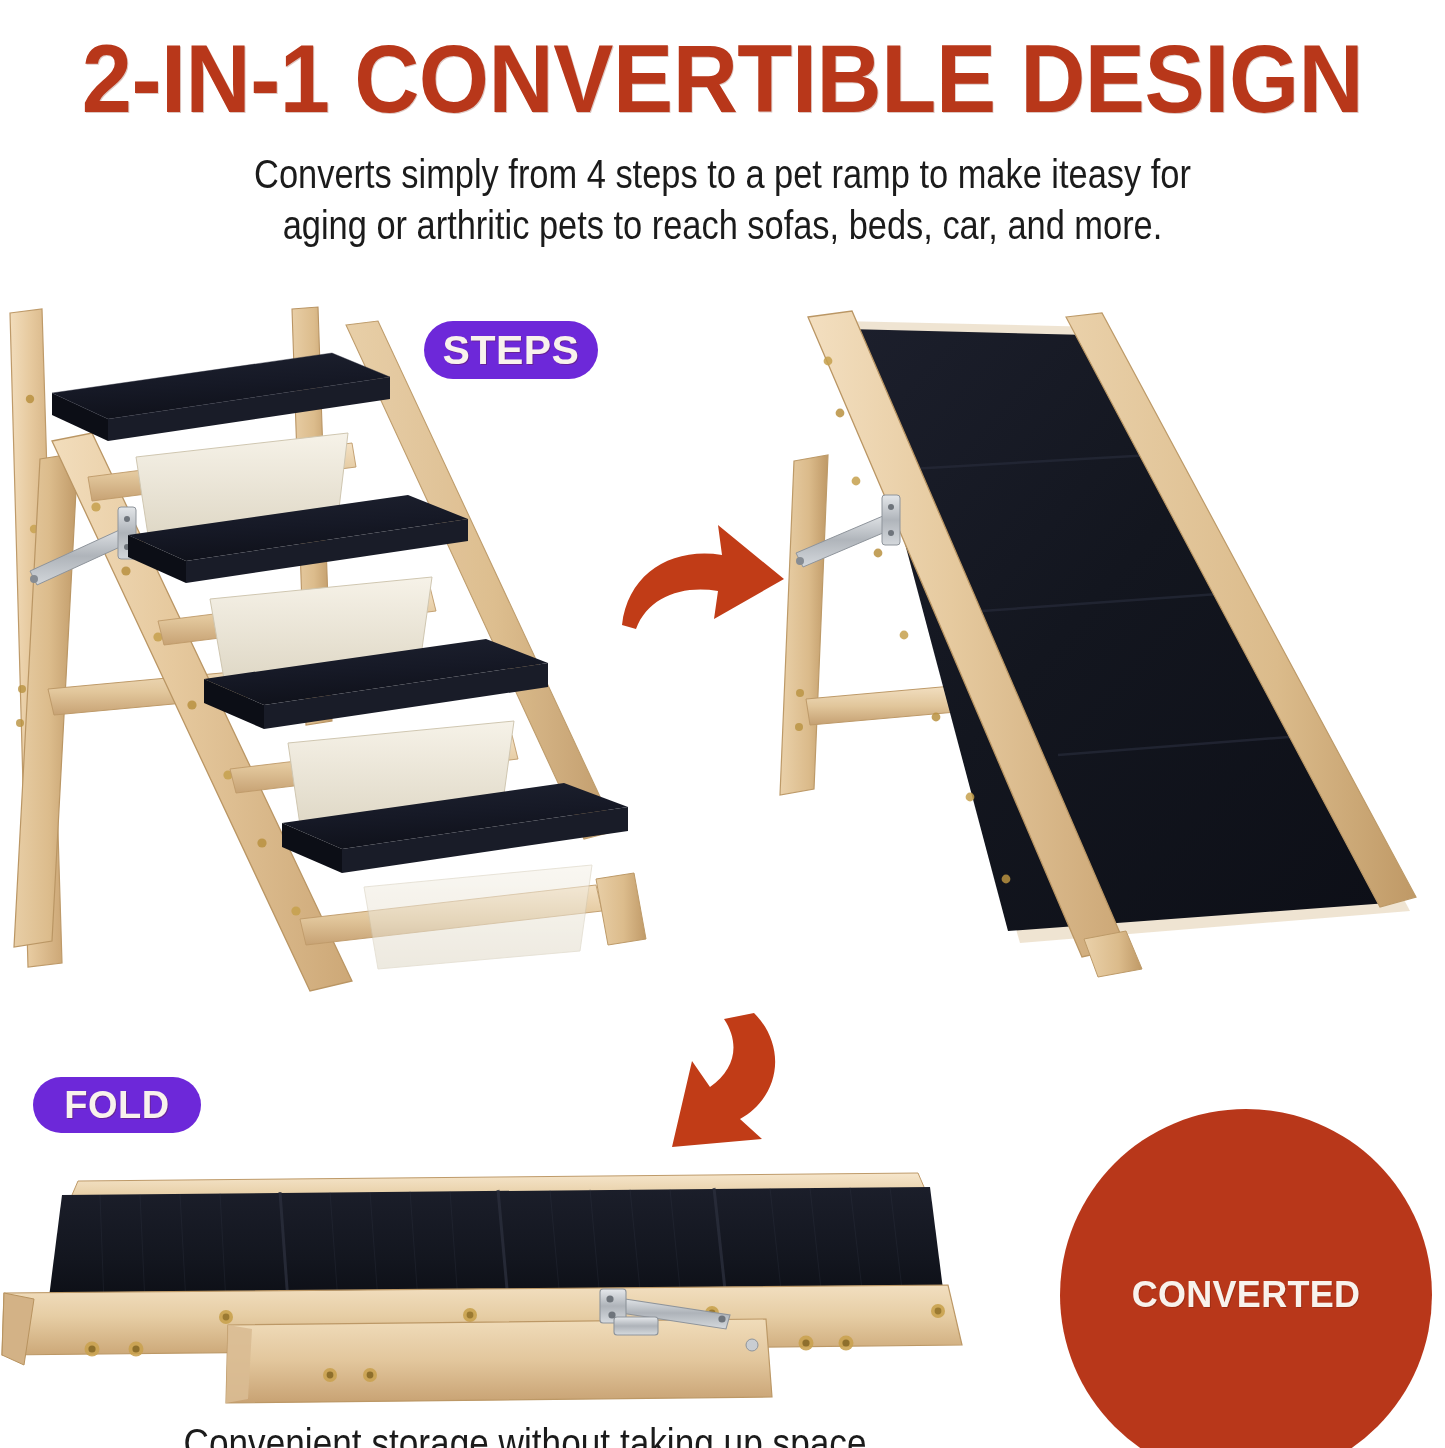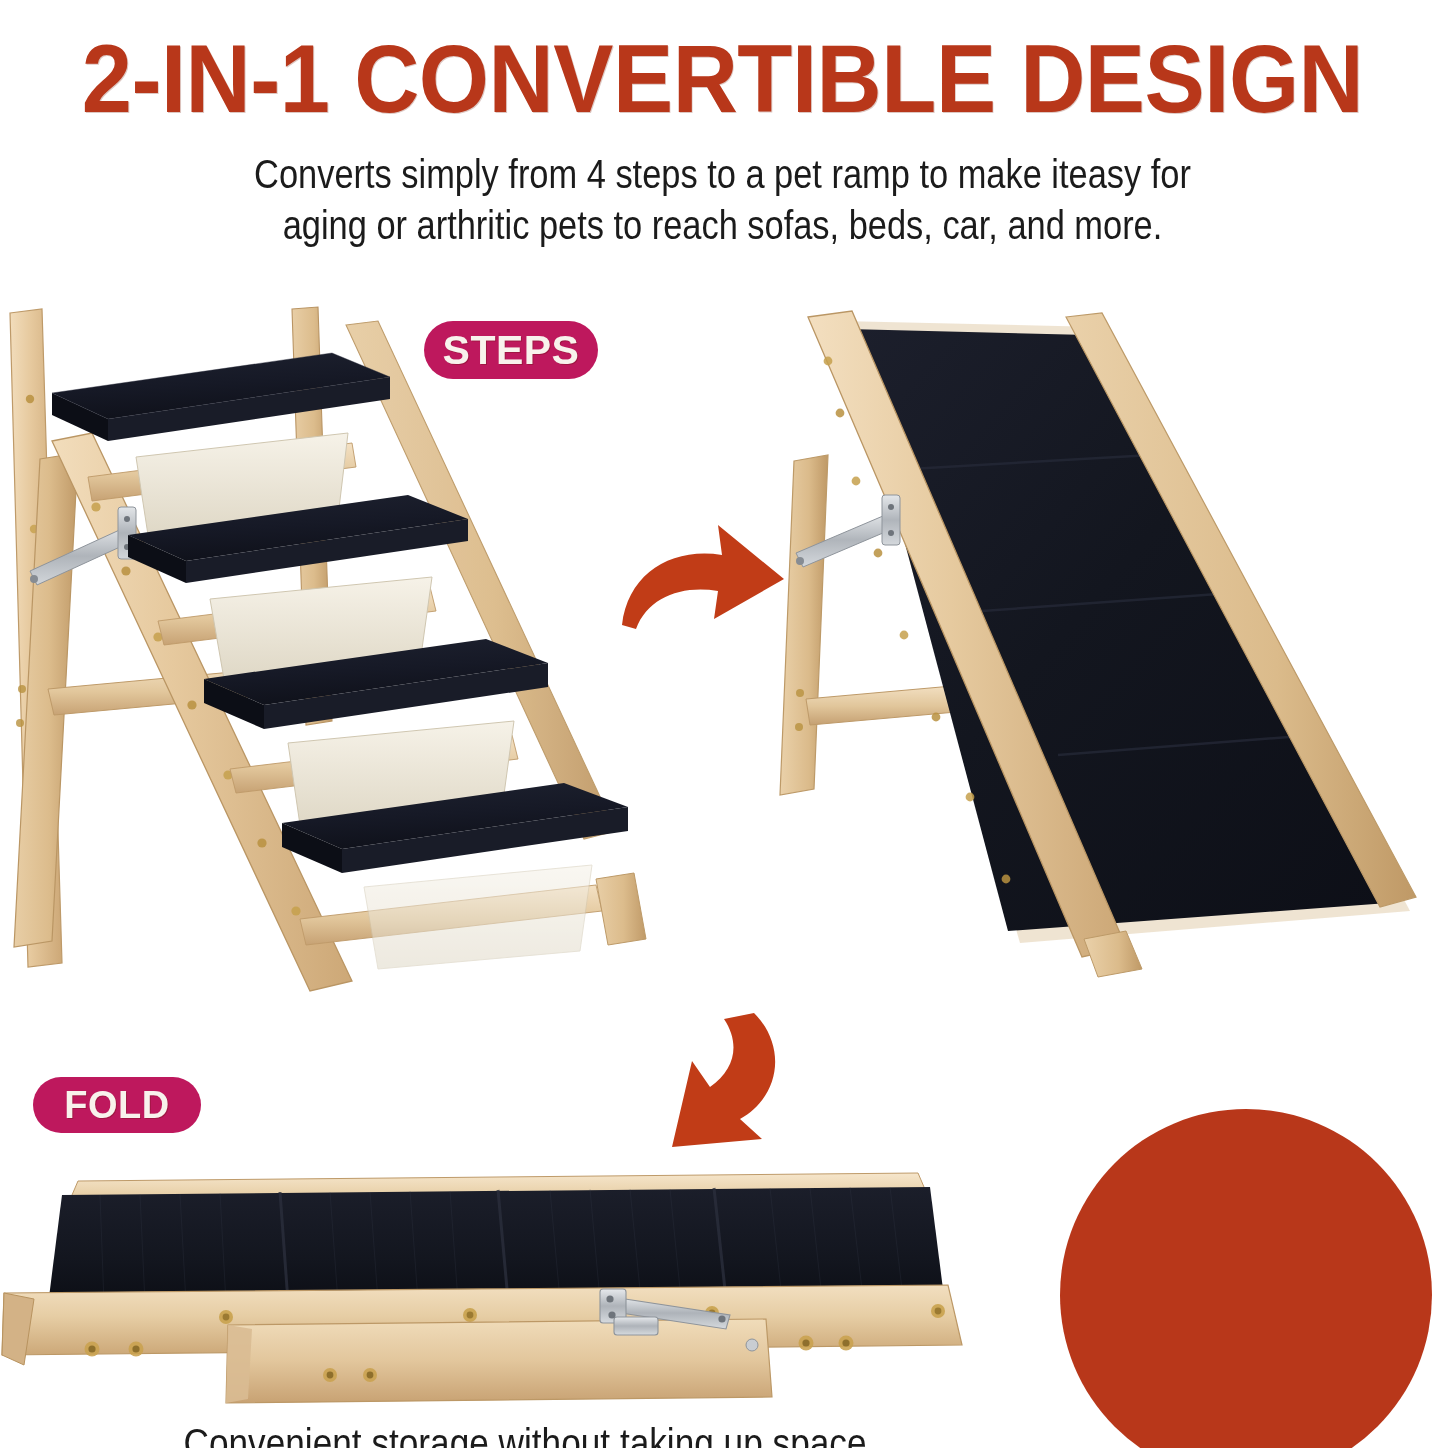--- a/index.html
+++ b/index.html
@@ -49,21 +49,21 @@
     color: #1b1b1b;
     transform: scaleX(0.86);
     transform-origin: 50% 0;
     white-space: nowrap;
   }
   .subtitle span { display: block; }
 
   
   .pill {
     position: absolute;
-    background: #be185d;
+    background: #6d28d9;
     border-radius: 999px;
     color: #F8F2EC;
     font-family: "Liberation Sans Narrow", "Liberation Sans", sans-serif;
     font-weight: 700;
     display: flex;
     align-items: center;
     justify-content: center;
     letter-spacing: 0.5px;
     text-shadow: 1px 1px 0 rgba(90,20,5,0.3);
     text-align: right;
@@ -423,17 +423,18 @@
       </g>
     </svg>
   </div>
 
   <div class="pill pill-steps">STEPS</div>
 
 
   <div class="pill pill-fold">FOLD</div>
 
   <div class="circle-callout">
+    <span>CONVERTED</span>
   </div>
 
   <div class="bottom-caption">Convenient storage without taking up space</div>
 
 </div>
 
 </body></html>

